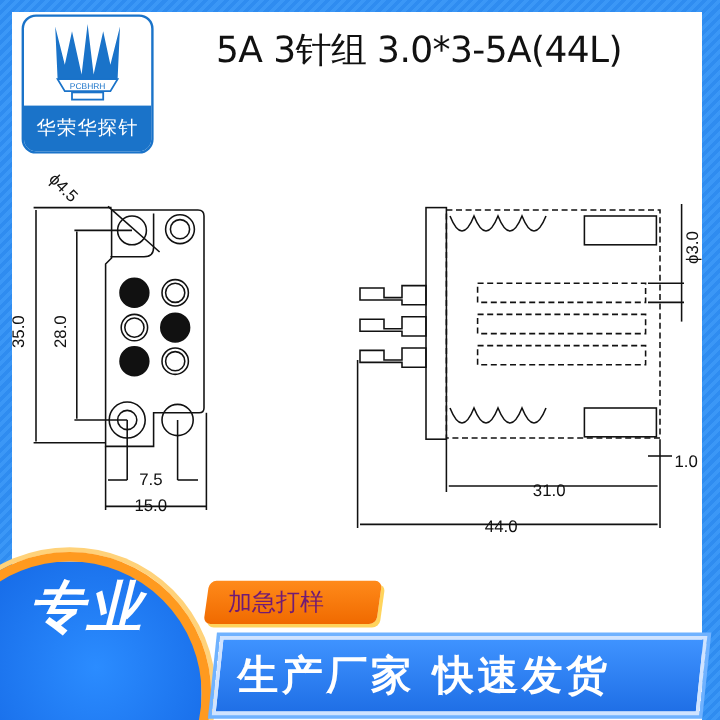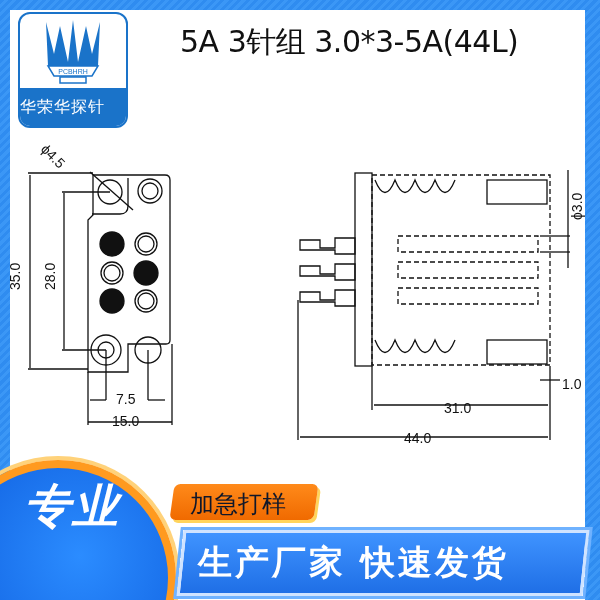--- a/index.html
+++ b/index.html
@@ -2,29 +2,29 @@
 <html><head>
 <meta charset="utf-8">
 <style>
   html,body{margin:0;padding:0;}
   body{width:600px;height:600px;position:relative;overflow:hidden;
     background:repeating-linear-gradient(135deg,#2f8cf0 0 3px,#3b97f6 3px 6px);
     font-family:"DejaVu Sans",sans-serif;}
   .card{position:absolute;left:10px;top:10px;width:575px;height:590px;background:#fff;}
   .logo{position:absolute;left:18px;top:12px;width:106px;height:112px;border:2px solid #1a73c9;border-radius:12px;overflow:hidden;background:#fff;}
   .logo-top{position:absolute;left:0;top:0;width:106px;height:74px;}
-  .logo-bottom{position:absolute;left:0;bottom:0;width:106px;height:38px;background:#1a73c9;color:#fff;font-size:16px;line-height:38px;letter-spacing:1px;}
+  .logo-bottom{position:absolute;left:0;bottom:0;width:106px;height:38px;background:#1a73c9;color:#fff;font-size:16px;text-align:center;line-height:38px;letter-spacing:1px;}
   .title{position:absolute;left:180px;top:22px;font-size:30px;color:#111;font-family:"DejaVu Sans",sans-serif;white-space:nowrap;letter-spacing:-0.5px;}
   .drawing{position:absolute;left:0;top:0;width:600px;height:600px;}
   .dim{font-family:"Liberation Sans",sans-serif;font-size:14px;fill:#111;}
   .circle-badge{position:absolute;left:-60px;top:460px;width:220px;height:220px;border-radius:50%;
     background:radial-gradient(circle at 60% 40%,#2b8cff,#0a57d9);border:8px solid #ff9a1f;box-shadow:0 0 0 4px #ffd27a;}
   .badge-text{position:absolute;left:24px;top:478px;color:#fff;font-weight:bold;font-size:46px;line-height:56px;font-style:italic;letter-spacing:2px;}
   .urgent{position:absolute;left:172px;top:484px;width:144px;height:36px;background:linear-gradient(#ff8a1a,#f06a00);border-radius:6px;transform:skewX(-8deg);box-shadow:3px 3px 0 #ffd45c;}
-  .urgent-text{position:absolute;left:190px;top:488px;color:#0f172a;font-size:24px;}
+  .urgent-text{position:absolute;left:190px;top:488px;color:#701a75;font-size:20px;}
   .banner{position:absolute;left:180px;top:530px;width:400px;height:60px;background:linear-gradient(#3f93ff,#1f6fe6);transform:skewX(-6deg);border:3px solid #cfe3ff;box-shadow:0 0 0 3px #6fb2ff;}
   .banner-text{position:absolute;left:198px;top:540px;color:#fff;font-size:34px;font-weight:bold;letter-spacing:3px;white-space:nowrap;}
 </style>
 </head>
 <body>
 
 <div class="card"></div>
 
 <div class="logo">
   <svg class="logo-top" viewBox="0 0 106 74">

